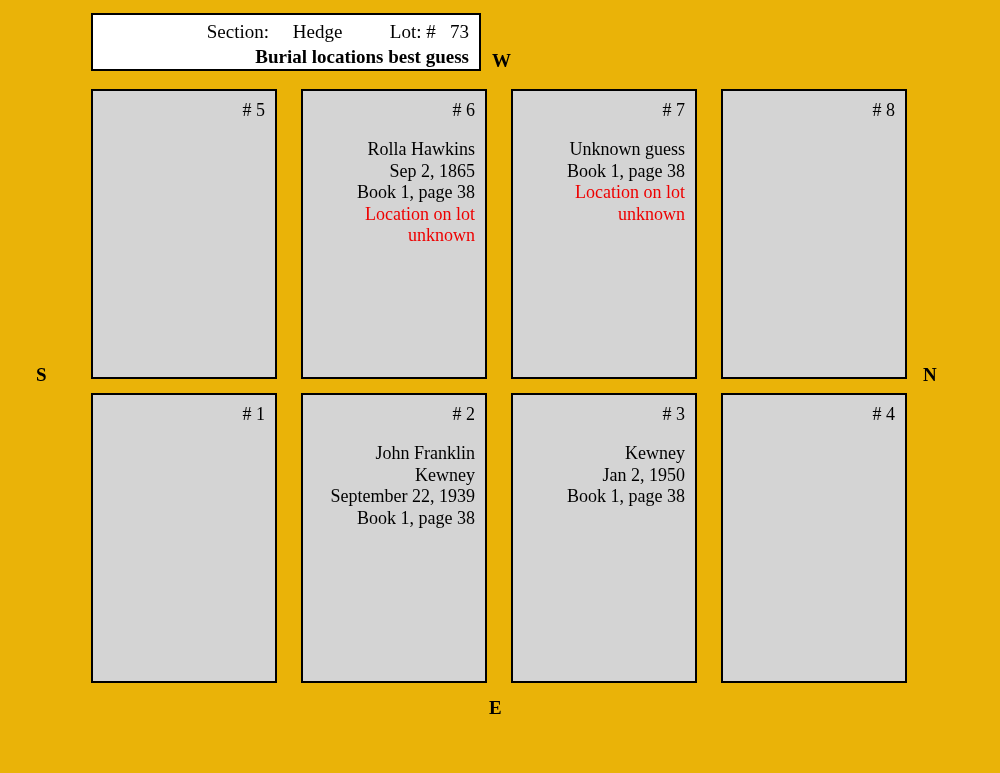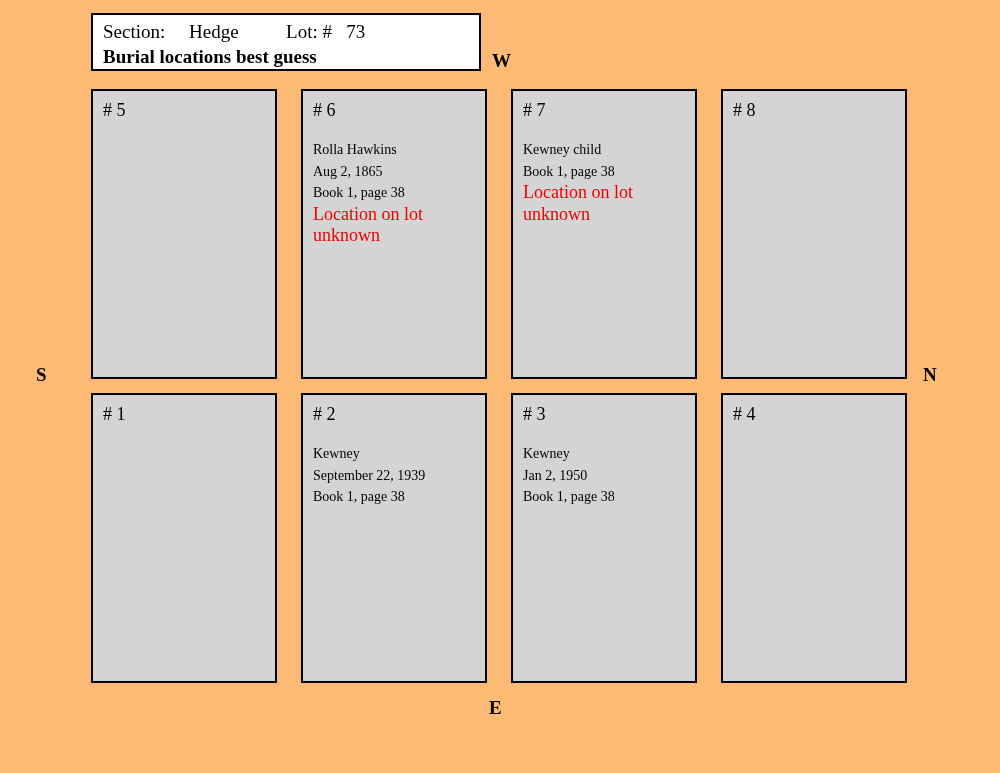--- a/index.html
+++ b/index.html
@@ -8,22 +8,23 @@
     background: #ffffff;
   }
   body {
     font-family: "Liberation Serif", serif;
     color: #000000;
   }
   #page {
     position: relative;
     width: 1000px;
     height: 773px;
-    background: #fdba74;
+    background: #eab308;
     overflow: hidden;
+    text-align: right;
   }
 
   
   #header-box {
     position: absolute;
     left: 91px;
     top: 13px;
     width: 390px;
     height: 58px;
     border: 2px solid #000000;
@@ -71,21 +72,21 @@
   .col-2 { left: 301px; }
   .col-3 { left: 511px; }
   .col-4 { left: 721px; }
 
   .plot-number {
     font-size: 18px;
     line-height: 22px;
     margin-bottom: 18px;
   }
   .plot-body {
-    font-size: 14px;
+    font-size: 18px;
     line-height: 21.5px;
   }
   .plot-body .line { white-space: pre; }
   .plot-note {
     color: #ee0000;
     font-size: 18px;
     line-height: 21.5px;
   }
 </style>
 </head>
@@ -106,50 +107,51 @@
   <div class="plot plot-top col-1">
     <div class="plot-number"># 5</div>
     <div class="plot-body"></div>
     <div class="plot-note"></div>
   </div>
 
   <div class="plot plot-top col-2">
     <div class="plot-number"># 6</div>
     <div class="plot-body">
         <div class="line">Rolla Hawkins</div>
-        <div class="line">Aug 2, 1865</div>
+        <div class="line">Sep 2, 1865</div>
         <div class="line">Book 1, page 38</div>
       </div>
     <div class="plot-note">Location on lot unknown</div>
   </div>
 
   <div class="plot plot-top col-3">
     <div class="plot-number"># 7</div>
     <div class="plot-body">
-        <div class="line">Kewney child</div>
+        <div class="line">Unknown guess</div>
         <div class="line">Book 1, page 38</div>
       </div>
     <div class="plot-note">Location on lot unknown</div>
   </div>
 
   <div class="plot plot-top col-4">
     <div class="plot-number"># 8</div>
     <div class="plot-body"></div>
     <div class="plot-note"></div>
   </div>
 
   <div class="plot plot-bottom col-1">
     <div class="plot-number"># 1</div>
     <div class="plot-body"></div>
     <div class="plot-note"></div>
   </div>
 
   <div class="plot plot-bottom col-2">
     <div class="plot-number"># 2</div>
     <div class="plot-body">
+        <div class="line">John Franklin</div>
         <div class="line">Kewney</div>
         <div class="line">September 22, 1939</div>
         <div class="line">Book 1, page 38</div>
       </div>
     <div class="plot-note"></div>
   </div>
 
   <div class="plot plot-bottom col-3">
     <div class="plot-number"># 3</div>
     <div class="plot-body">

